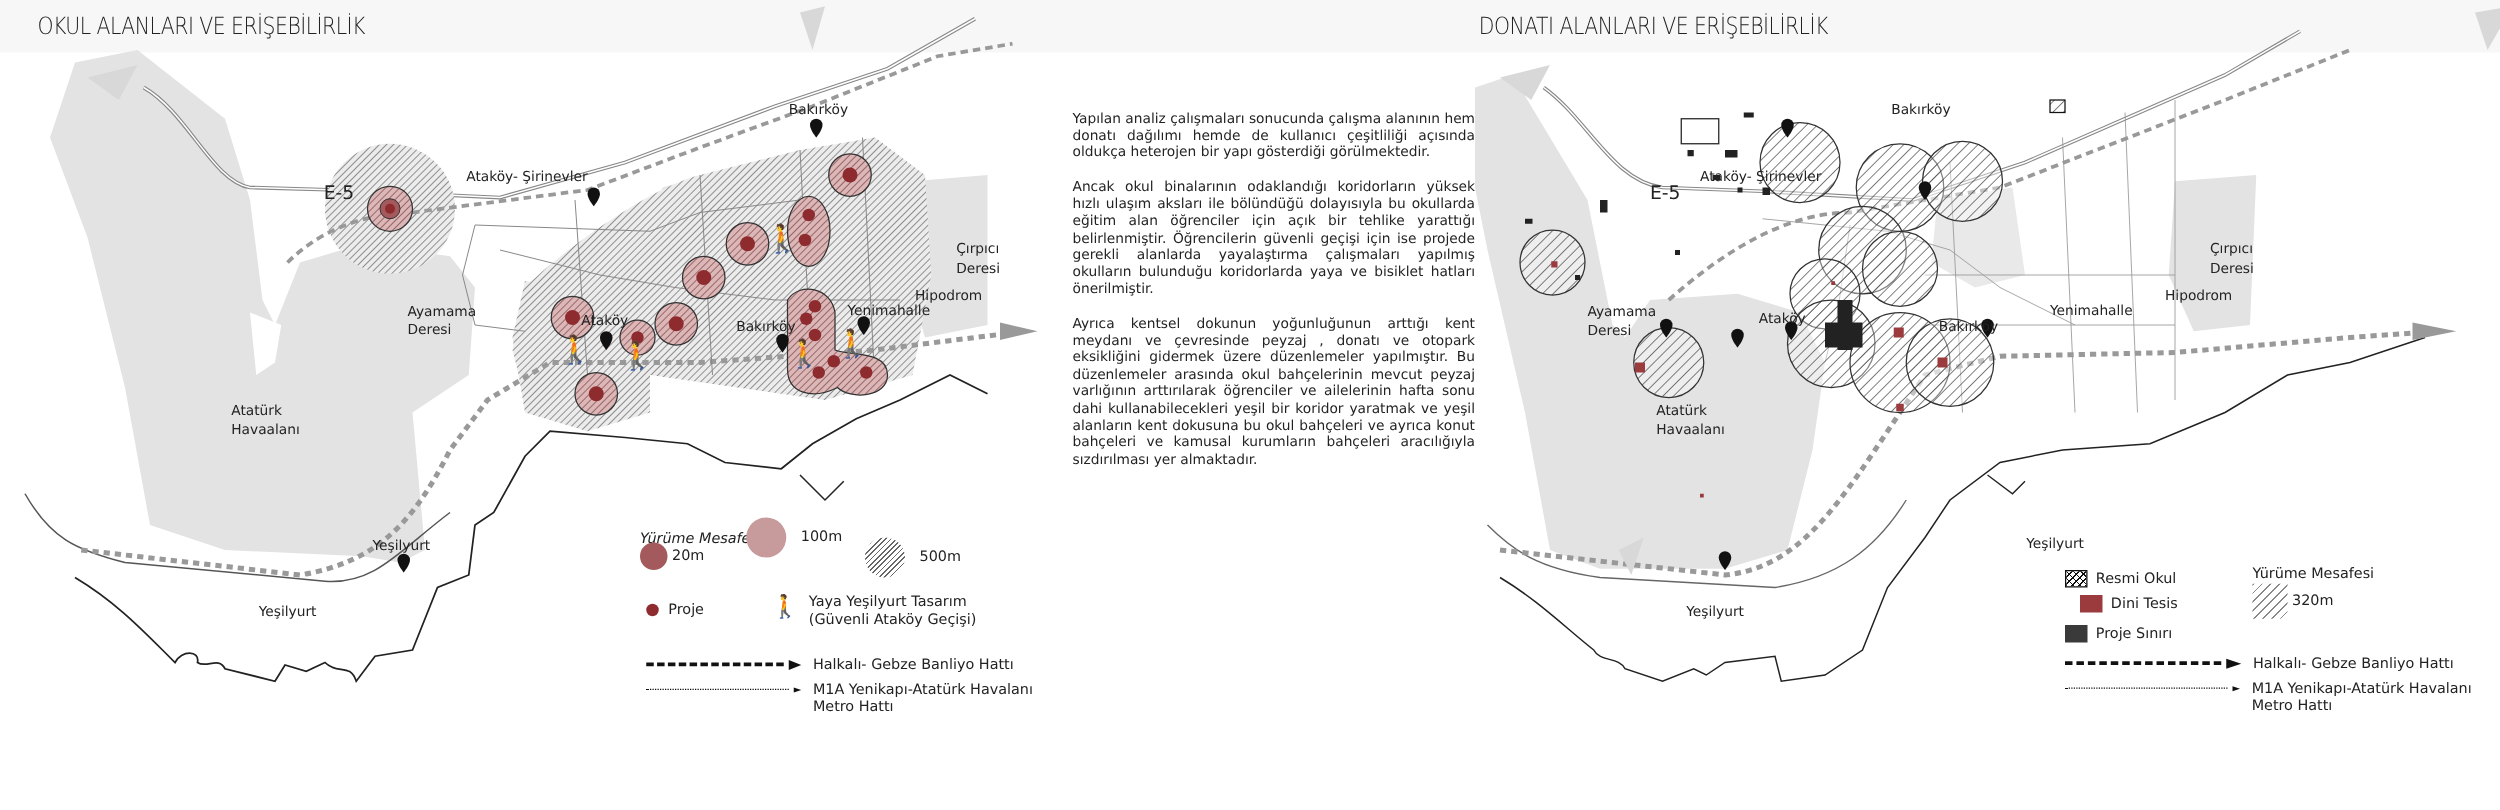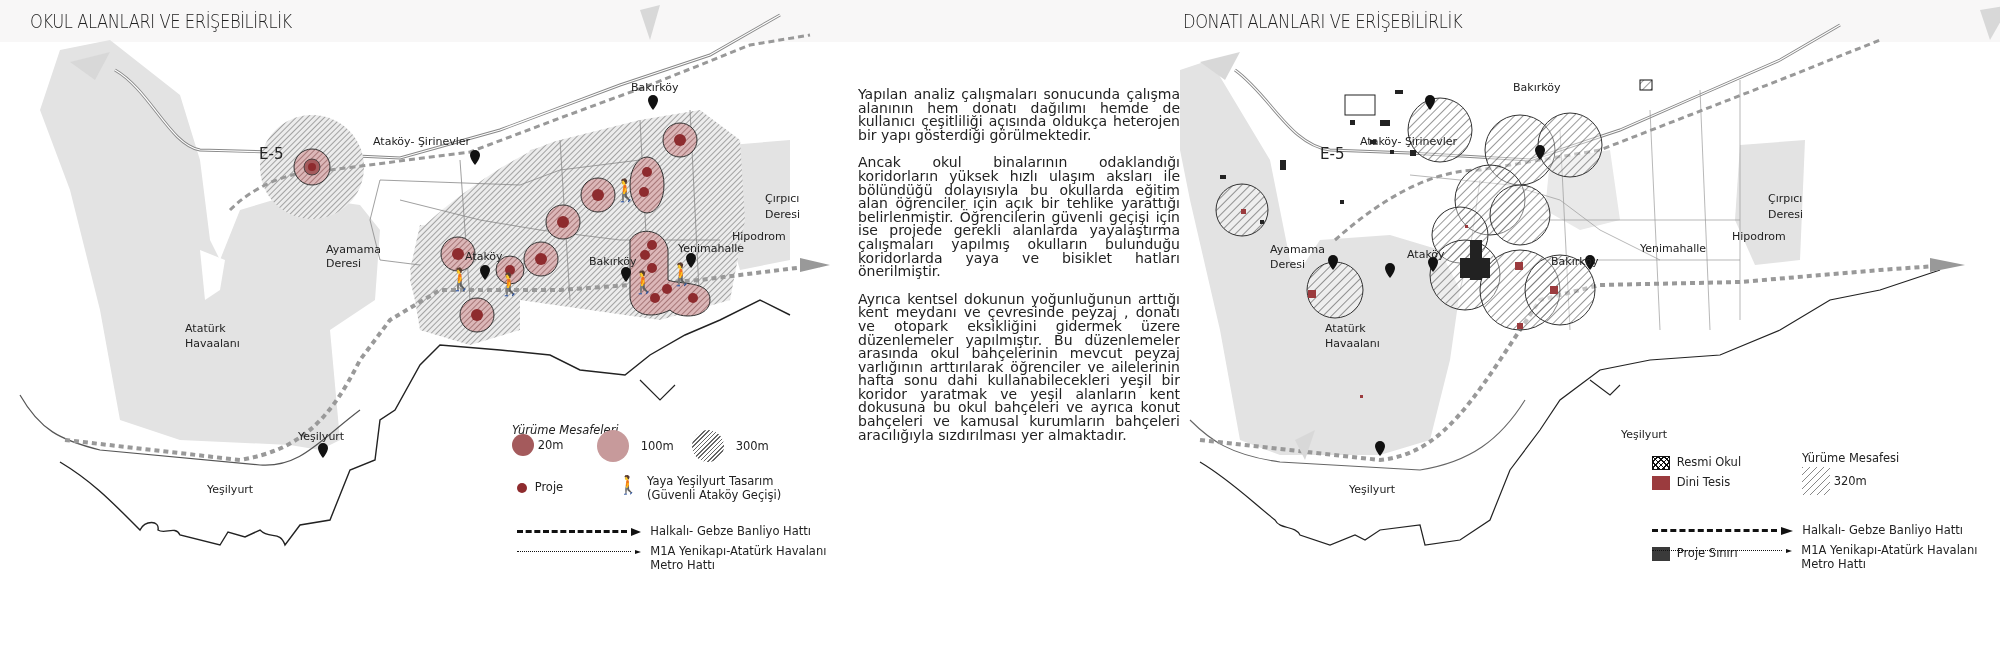--- a/index.html
+++ b/index.html
@@ -4,21 +4,21 @@
 <style>
   html,body{margin:0;padding:0;background:#fff;}
   body{width:2000px;height:648px;position:relative;overflow:hidden;font-family:"DejaVu Sans",sans-serif;color:#222;}
   .header-band{position:absolute;left:0;top:0;width:2000px;height:42px;background:#f8f7f7;}
   .panel-title{position:absolute;top:10px;font-family:"DejaVu Sans",sans-serif;font-weight:200;font-size:19px;letter-spacing:-0.5px;color:#222;transform:scaleX(0.86);transform-origin:left top;white-space:nowrap;}
   #title-left{left:30px;}
   #title-right{left:1183px;}
   svg.map{position:absolute;top:0;}
   .lbl{font-family:"DejaVu Sans",sans-serif;font-size:11px;fill:#222;}
   .lbl-big{font-family:"DejaVu Sans",sans-serif;font-size:15px;fill:#222;}
-  .text-col{position:absolute;left:858px;top:88px;width:322px;font-family:"DejaVu Sans",sans-serif;font-size:14px;line-height:13.6px;color:#222;text-align:justify;}
+  .text-col{position:absolute;left:858px;top:88px;width:322px;font-family:"DejaVu Sans",sans-serif;font-size:11px;line-height:13.6px;color:#222;text-align:justify;}
   .text-col p{margin:0 0 14px 0;}
   .legend{position:absolute;font-family:"DejaVu Sans",sans-serif;font-size:11.5px;color:#222;}
   .legend .row{position:absolute;white-space:nowrap;}
   .swatch{display:inline-block;vertical-align:middle;}
 </style>
 </head>
 <body>
 
 <div class="header-band"></div>
 <div class="panel-title" id="title-left">OKUL ALANLARI VE ERİŞEBİLİRLİK</div>
@@ -199,27 +199,27 @@
   <text class="lbl" x="298" y="440">Yeşilyurt</text>
   <text class="lbl" x="207" y="493">Yeşilyurt</text>
 </svg>
 
 <div class="legend" style="left:512px;top:412px;width:330px;height:180px;">
   <div class="row" style="left:0;top:11px;font-style:italic;">Yürüme Mesafeleri</div>
   <div class="row" style="left:0;top:22px;">
     <span class="swatch" style="width:22px;height:22px;border-radius:50%;background:#a45a5c;"></span>
     <span>20m</span>
   </div>
-  <div class="row" style="left:85px;top:18px;text-align:right;">
+  <div class="row" style="left:85px;top:2px;text-align:right;">
     <span class="swatch" style="width:32px;height:32px;border-radius:50%;background:#c79a9b;"></span>
     <span style="margin-left:8px">100m</span>
   </div>
   <div class="row" style="left:180px;top:18px;">
     <span class="swatch" style="width:32px;height:32px;border-radius:50%;background:repeating-linear-gradient(135deg,#666 0 1px,#fff 1px 3px);"></span>
-    <span style="margin-left:8px">300m</span>
+    <span style="margin-left:8px">500m</span>
   </div>
   <div class="row" style="left:5px;top:68px;">
     <span class="swatch" style="width:10px;height:10px;border-radius:50%;background:#8e2b2e;"></span>
     <span style="margin-left:4px">Proje</span>
   </div>
   <div class="row" style="left:105px;top:62px;">
     <span style="font-size:18px;vertical-align:top;">🚶</span>
     <span style="display:inline-block;vertical-align:top;margin-left:4px;">
       <span style="display:block">Yaya Yeşilyurt Tasarım</span>
       <span style="display:block">(Güvenli Ataköy Geçişi)</span>
@@ -348,25 +348,25 @@
   <text class="lbl" x="145" y="347">Havaalanı</text>
   <text class="lbl" x="441" y="438">Yeşilyurt</text>
   <text class="lbl" x="169" y="493">Yeşilyurt</text>
 </svg>
 
 <div class="legend" style="left:1652px;top:455px;width:345px;height:140px;">
   <div class="row" style="left:0;top:0;">
     <span class="swatch" style="width:16px;height:12px;border:1px solid #111;background:repeating-linear-gradient(45deg,#111 0 1px,#fff 1px 4px),repeating-linear-gradient(-45deg,#111 0 1px,#fff 1px 4px);background-blend-mode:multiply;"></span>
     <span style="margin-left:3px">Resmi Okul</span>
   </div>
-  <div class="row" style="left:0;top:20px;">
+  <div class="row" style="left:12px;top:20px;">
     <span class="swatch" style="width:18px;height:14px;background:#9b3b3e;"></span>
     <span style="margin-left:3px">Dini Tesis</span>
   </div>
-  <div class="row" style="left:0;top:44px;margin-top:47px;">
+  <div class="row" style="left:0;top:44px;">
     <span class="swatch" style="width:18px;height:14px;background:#3a3a3a;"></span>
     <span style="margin-left:3px">Proje Sınırı</span>
   </div>
   <div class="row" style="left:150px;top:-4px;">Yürüme Mesafesi</div>
   <div class="row" style="left:150px;top:12px;">
     <span class="swatch" style="width:28px;height:28px;background:repeating-linear-gradient(135deg,#888 0 1px,transparent 1px 5px);"></span>
     <span>320m</span>
   </div>
   <div class="row" style="left:0;top:68px;">
     <span class="swatch" style="width:125px;border-top:3px dashed #111;"></span>

